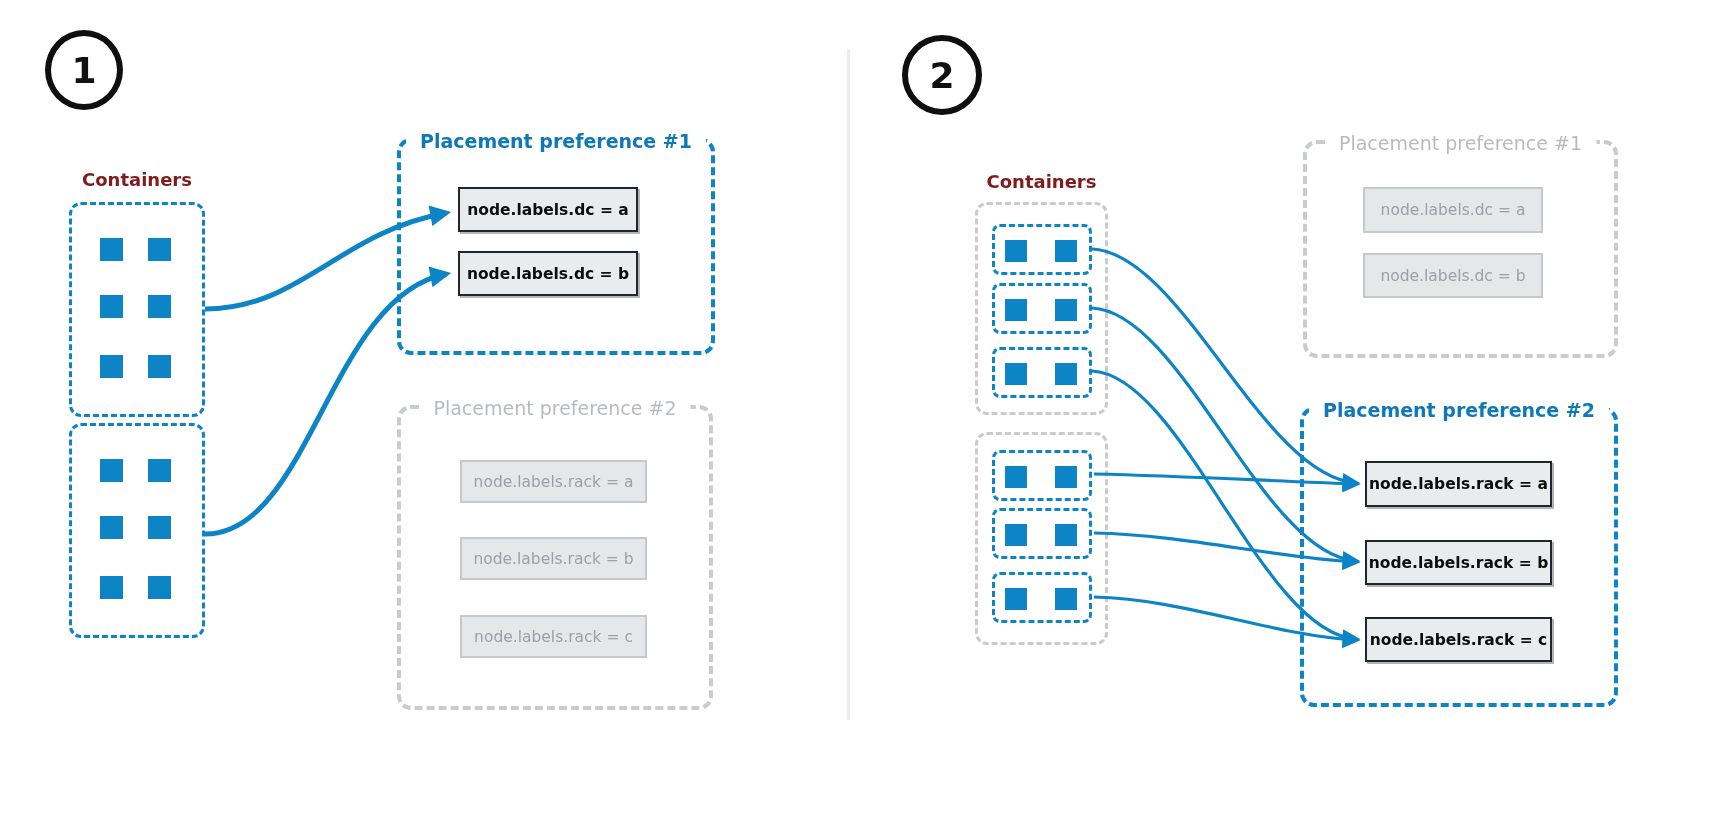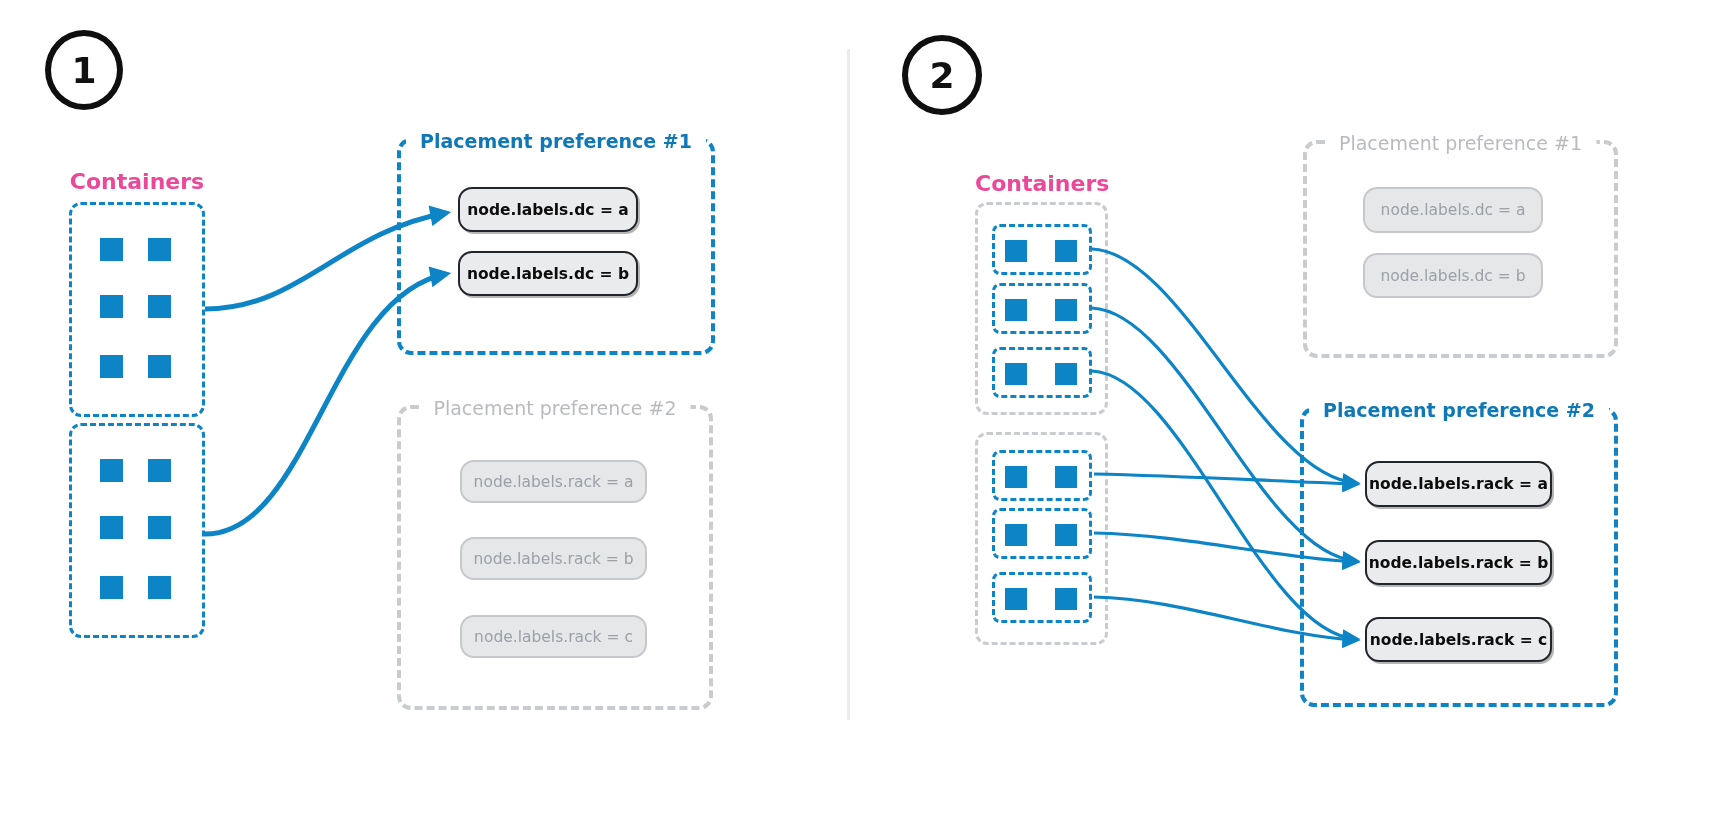--- a/index.html
+++ b/index.html
@@ -13,21 +13,21 @@
 
   .badge {
     position:absolute; width:80px; height:80px; border:6px solid #0f0f0f; border-radius:50%;
     background:#ffffff; display:flex; align-items:center; justify-content:center;
     font-size:36px; font-weight:bold; color:#111111;
   }
   #badge-1 { left:45px; top:30px; width:78px; height:80px; }
   #badge-2 { left:902px; top:35px; }
 
   .containers-label {
-    position:absolute; text-align:center; font-weight:bold; font-size:22px; color:#ec4899;
+    position:absolute; text-align:center; font-weight:bold; font-size:18px; color:#7f1d1d;
   }
   #p1-containers-label { left:69px; top:169px; width:136px; }
   #p2-containers-label { left:975px; top:171px; width:133px; }
 
   
   .cbox { position:absolute; border:3px dashed #0d84c6; border-radius:12px; }
   #p1-group-a { left:69px; top:202px; width:136px; height:215px; }
   #p1-group-b { left:69px; top:423px; width:136px; height:215px; }
 
   .gbox { position:absolute; border:3px dashed #c9cccf; border-radius:12px; width:133px; height:213px; }
@@ -56,21 +56,21 @@
 
   .pref-title {
     position:absolute; top:-14px; left:50%; transform:translateX(-50%);
     background:#ffffff; padding:0 14px; font-size:19px; white-space:nowrap; line-height:26px;
   }
   .pref-title.active   { color:#0f79b8; font-weight:bold; }
   .pref-title.inactive { color:#b8bbbe; font-weight:normal; }
 
   .nlabel {
     position:absolute; display:flex; align-items:center; justify-content:center;
-    font-size:15.5px; border-radius:14px; white-space:nowrap;
+    font-size:15.5px; border-radius:0; white-space:nowrap;
   }
   .nlabel.active {
     background:#e9ebed; border:2px solid #20262b; color:#0d0d0d; font-weight:bold;
     box-shadow:2px 2px 0 rgba(70,70,70,0.4);
   }
   .nlabel.inactive {
     background:#e5e7e9; border:2px solid #c6c9cb; color:#9ba1a6; font-weight:normal;
   }
   
   #p1-dc-a   { left:57px; top:45px;  width:180px; height:45px; }

